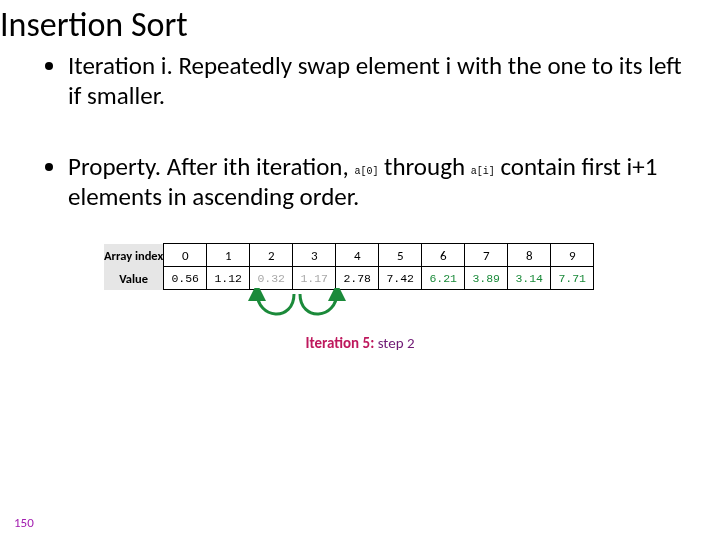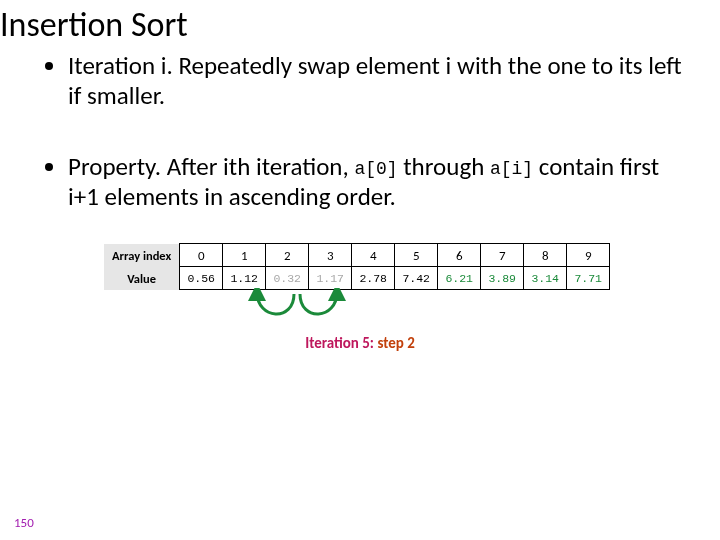--- a/index.html
+++ b/index.html
@@ -24,38 +24,38 @@
     margin: 0 30px 0 50px;
     padding: 0 0 0 18px;
   }
   ul.top li {
     font-size: 25px;
     line-height: 1.18;
     margin-bottom: 42px;
   }
   .mono {
     font-family: "Courier New", monospace;
-    font-size: 18px;
+    font-size: 10px;
     vertical-align: 1px;
   }
 
   .table-wrap {
     margin-left: 104px;
     margin-top: -10px;
   }
   table.array {
     border-collapse: collapse;
     font-size: 12px;
     font-family: Calibri, Arial, sans-serif;
     max-width: 540px;
   }
   table.array th.rowhdr {
     font-weight: 600;
     text-align: center;
-    padding: 4px 8px;
+    padding: 4px 0;
     border: none;
     background: #e6e6e6;
     font-size: 12.5px;
     white-space: nowrap;
   }
   table.array td {
     border: 1px solid #000;
     text-align: center;
     padding: 3px 0;
     width: 42px;
@@ -78,21 +78,21 @@
     margin-top: -2px;
   }
 
   .caption {
     text-align: center;
     font-size: 15px;
     margin-top: 2px;
     font-weight: 600;
   }
   .caption .black { color: #be185d; }
-  .caption .red   { color: #c2410c; font-weight: 700; }
+  .caption .red   { color: #701a75; font-weight: 400; }
 
   .pagenum {
     position: absolute;
     left: 14px;
     bottom: 10px;
     font-size: 13px;
     color: #a21caf;
   }
 </style>
 </head>

